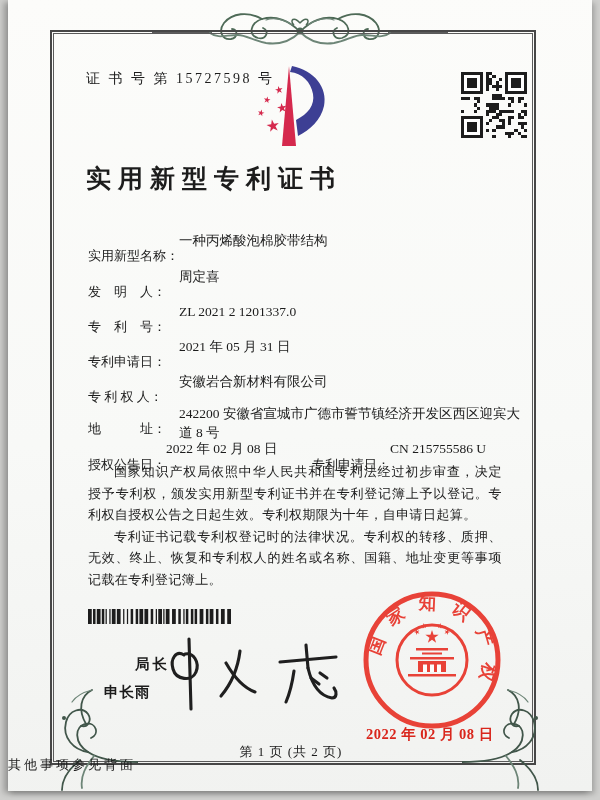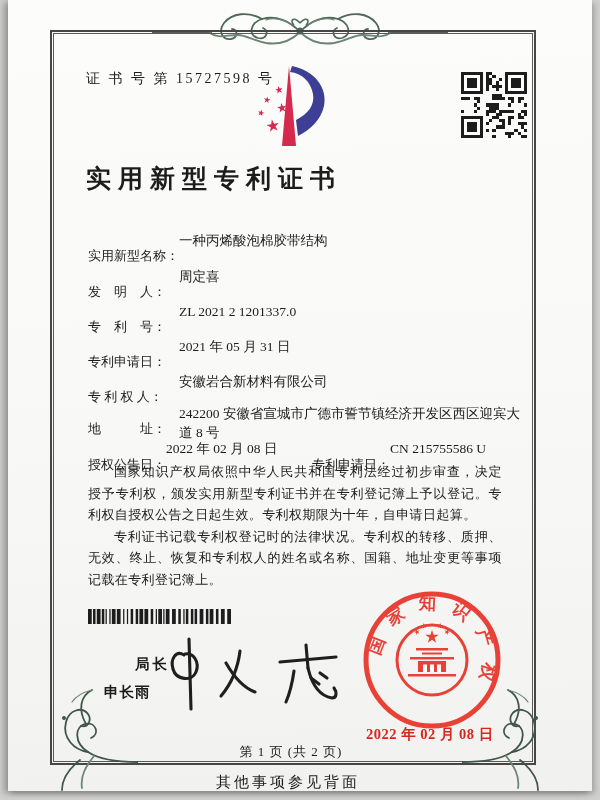--- a/index.html
+++ b/index.html
@@ -39,21 +39,21 @@
   .paras{left:80px;top:461px;width:414px;font-size:13px;line-height:21.5px;
     text-align:justify;letter-spacing:.4px;}
   .paras p{margin:0;text-indent:2em;}
   .barcode{left:80px;top:609px;width:148px;height:15px;}
   .director-title{left:92px;top:655px;font-size:14.5px;font-weight:700;letter-spacing:3px;margin-left:35px;}
   .director-name{left:96px;top:683px;font-size:14.5px;font-weight:600;letter-spacing:1px;}
   .signature{left:152px;top:634px;width:195px;height:82px;}
   .seal{left:344px;top:580px;width:160px;height:160px;opacity:.95;}
   .seal-date{left:358px;top:725px;font-size:14.5px;font-weight:700;color:#d9261c;letter-spacing:.5px;}
   .page-info{left:42px;top:743px;width:482px;text-align:center;font-size:13px;letter-spacing:1px;}
-  .footer-note{left:0;top:773px;width:560px;text-align:center;font-size:15px;letter-spacing:3px;}
+  .footer-note{left:0;top:756px;width:560px;text-align:left;font-size:13px;letter-spacing:3px;}
   .orn-top{left:142px;top:5px;width:300px;height:52px;}
   .orn-bl{left:20px;top:688px;width:110px;height:105px;}
   .orn-br{left:454px;top:688px;width:110px;height:105px;transform:scaleX(-1);}
 </style>
 </head>
 <body>
 
 <div class="paper">
 
   <svg class="abs orn-top" viewBox="0 0 300 52">

